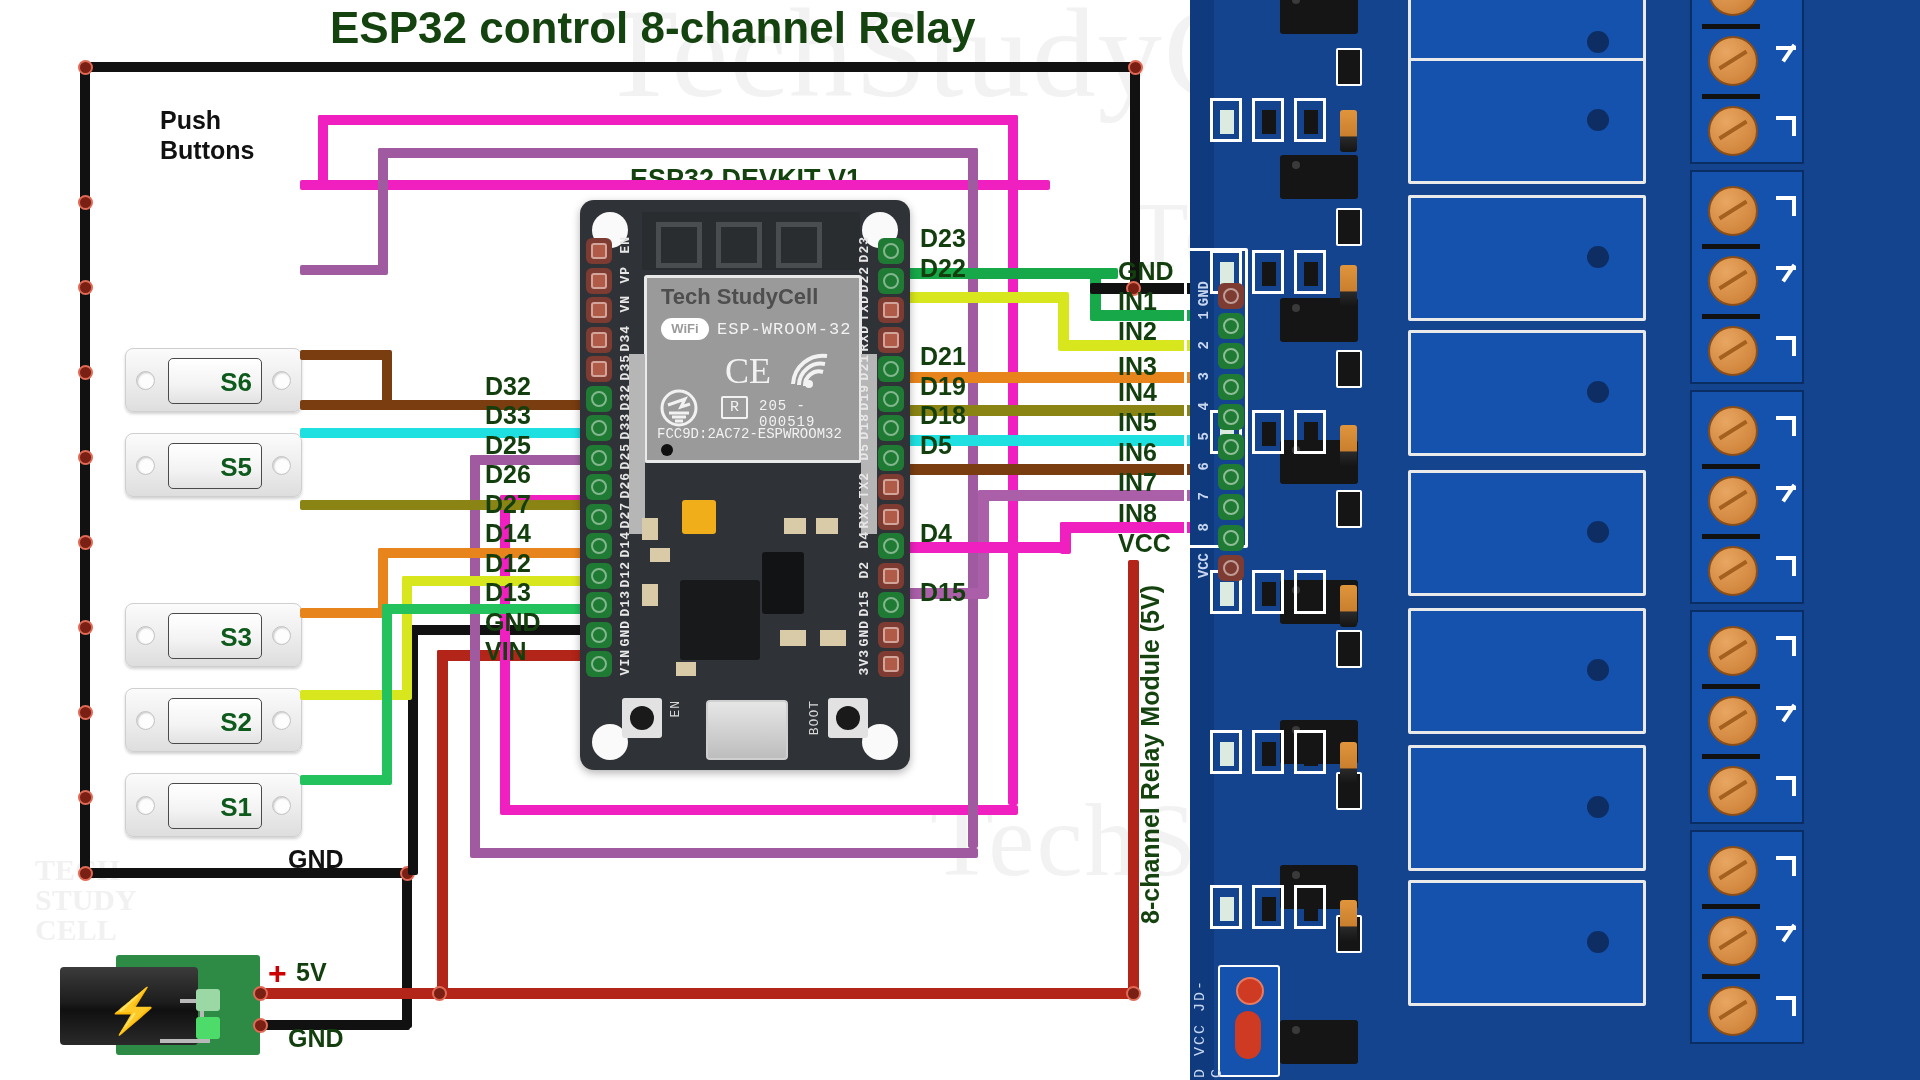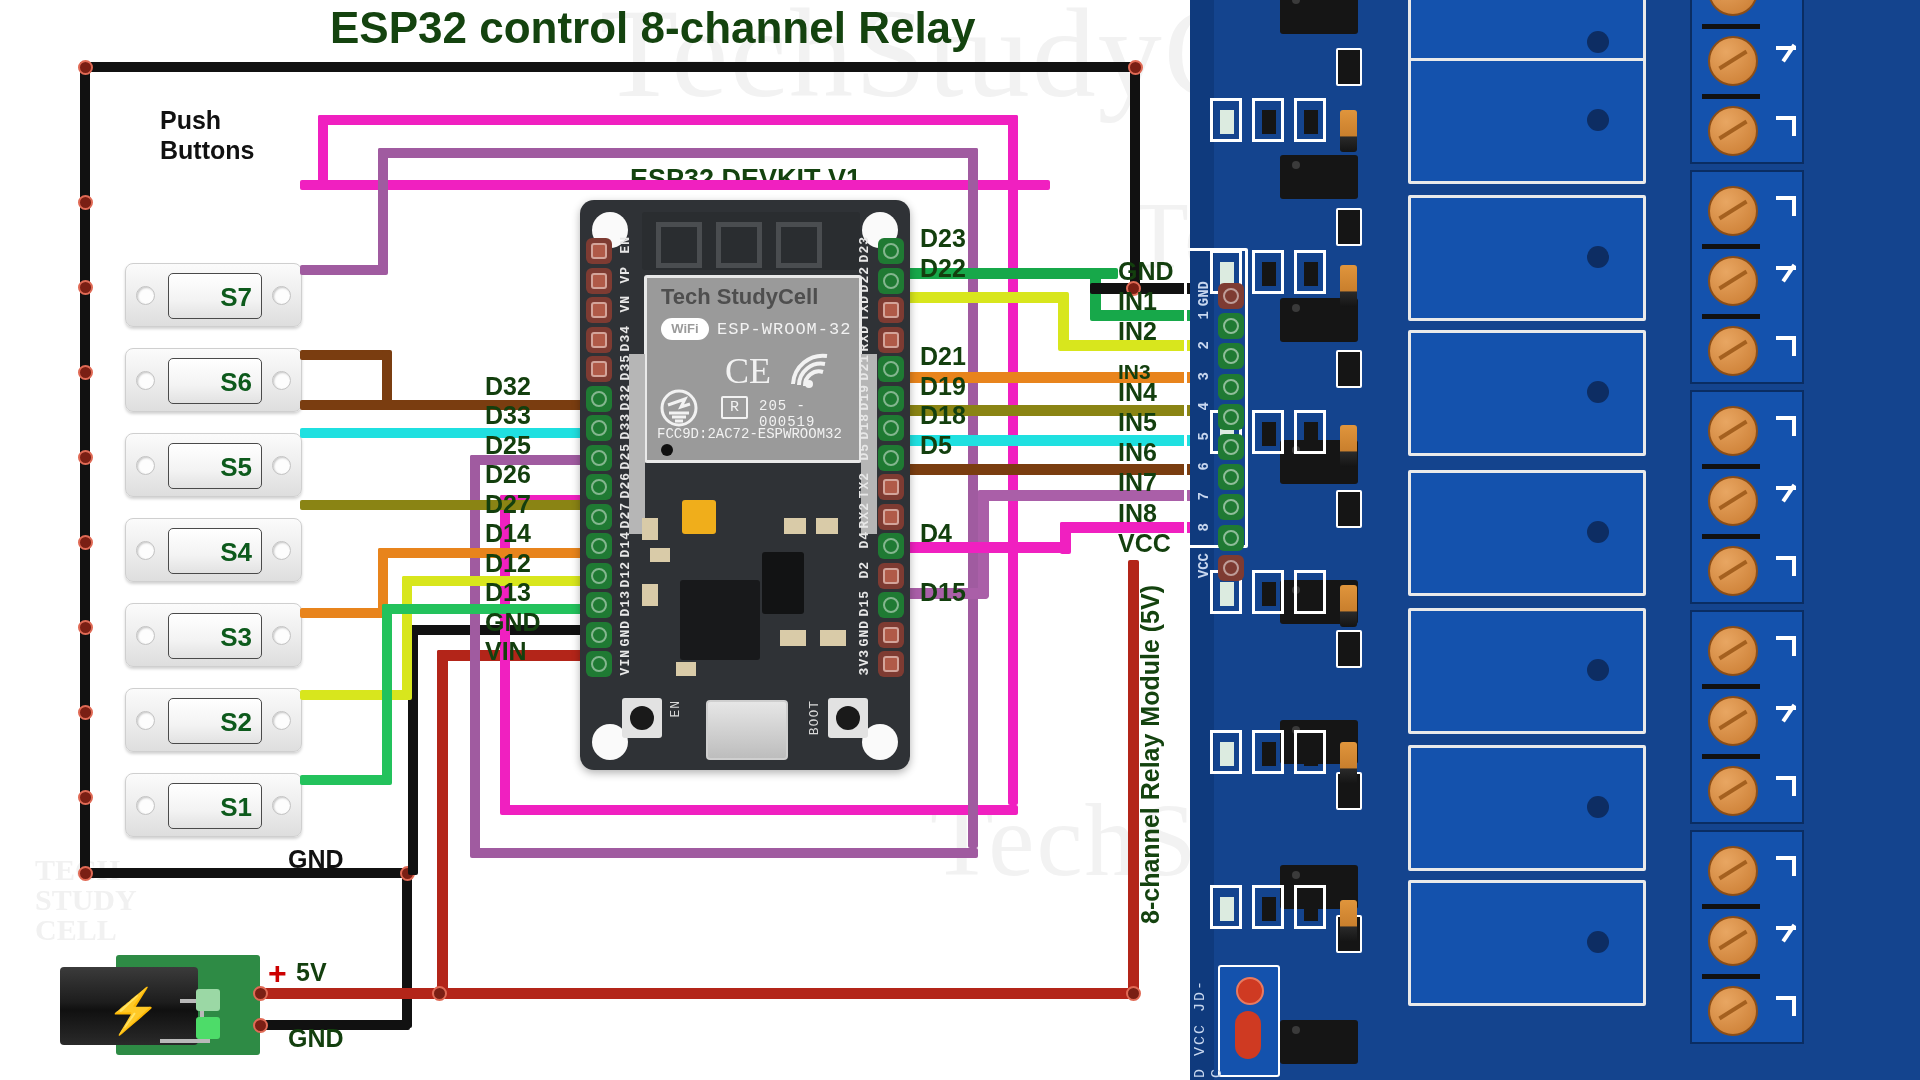--- a/index.html
+++ b/index.html
@@ -164,45 +164,31 @@
   <div class="w wv" style="left:408px;top:625px;width:10px;height:250px;background:#111;"></div>
   <div class="w wh" style="left:408px;top:625px;width:190px;height:10px;background:#111;"></div>
 
   <div class="w wh" style="left:258px;top:988px;width:880px;height:11px;background:#b32519;"></div>
   <div class="w wv" style="left:1128px;top:560px;width:11px;height:434px;background:#b32519;"></div>
   <div class="w wv" style="left:437px;top:650px;width:11px;height:344px;background:#b32519;"></div>
   <div class="w wh" style="left:437px;top:650px;width:160px;height:11px;background:#b32519;"></div>
   <div class="node" style="left:432px;top:986px;"></div>
   <div class="node" style="left:1126px;top:986px;"></div>
 
-  <div class="sw" style="left:125px;top:263px;">
-    <div class="hole l"></div>
-    <div class="rocker">
-        <span>S7</span>
-      </div>
-    <div class="hole r"></div>
-  </div>
   <div class="sw" style="left:125px;top:348px;">
     <div class="hole l"></div>
     <div class="rocker">
         <span>S6</span>
       </div>
     <div class="hole r"></div>
   </div>
   <div class="sw" style="left:125px;top:433px;">
     <div class="hole l"></div>
     <div class="rocker">
         <span>S5</span>
-      </div>
-    <div class="hole r"></div>
-  </div>
-  <div class="sw" style="left:125px;top:518px;">
-    <div class="hole l"></div>
-    <div class="rocker">
-        <span>S4</span>
       </div>
     <div class="hole r"></div>
   </div>
   <div class="sw" style="left:125px;top:603px;">
     <div class="hole l"></div>
     <div class="rocker">
         <span>S3</span>
       </div>
     <div class="hole r"></div>
   </div>
@@ -735,21 +721,21 @@
         <div class="d"></div>
       </div>
     </div>
   <div id="relay-pin-labels">
       <div class="lbl lbl-dark" style="left: 1118px; top: 257px; font-size: 25px;">GND</div>
       <div class="lbl" style="left: 1196px; top: 281px; font-size: 14px; color: rgb(200, 215, 239); font-family: &quot;Liberation Mono&quot;, monospace; writing-mode: vertical-rl; transform: rotate(180deg);">GND</div>
       <div class="lbl lbl-dark" style="left: 1118px; top: 287.2px; font-size: 25px;">IN1</div>
       <div class="lbl" style="left: 1196px; top: 311.2px; font-size: 14px; color: rgb(200, 215, 239); font-family: &quot;Liberation Mono&quot;, monospace; writing-mode: vertical-rl; transform: rotate(180deg);">1</div>
       <div class="lbl lbl-dark" style="left: 1118px; top: 317.4px; font-size: 25px;">IN2</div>
       <div class="lbl" style="left: 1196px; top: 341.4px; font-size: 14px; color: rgb(200, 215, 239); font-family: &quot;Liberation Mono&quot;, monospace; writing-mode: vertical-rl; transform: rotate(180deg);">2</div>
-      <div class="lbl lbl-dark" style="left: 1118px; top: 360px; font-size: 21px;">IN3</div>
+      <div class="lbl lbl-dark" style="left: 1118px; top: 352px; font-size: 25px;">IN3</div>
       <div class="lbl" style="left: 1196px; top: 371.6px; font-size: 14px; color: rgb(200, 215, 239); font-family: &quot;Liberation Mono&quot;, monospace; writing-mode: vertical-rl; transform: rotate(180deg);">3</div>
       <div class="lbl lbl-dark" style="left: 1118px; top: 377.8px; font-size: 25px;">IN4</div>
       <div class="lbl" style="left: 1196px; top: 401.8px; font-size: 14px; color: rgb(200, 215, 239); font-family: &quot;Liberation Mono&quot;, monospace; writing-mode: vertical-rl; transform: rotate(180deg);">4</div>
       <div class="lbl lbl-dark" style="left: 1118px; top: 408px; font-size: 25px;">IN5</div>
       <div class="lbl" style="left: 1196px; top: 432px; font-size: 14px; color: rgb(200, 215, 239); font-family: &quot;Liberation Mono&quot;, monospace; writing-mode: vertical-rl; transform: rotate(180deg);">5</div>
       <div class="lbl lbl-dark" style="left: 1118px; top: 438.2px; font-size: 25px;">IN6</div>
       <div class="lbl" style="left: 1196px; top: 462.2px; font-size: 14px; color: rgb(200, 215, 239); font-family: &quot;Liberation Mono&quot;, monospace; writing-mode: vertical-rl; transform: rotate(180deg);">6</div>
       <div class="lbl lbl-dark" style="left: 1118px; top: 468.4px; font-size: 25px;">IN7</div>
       <div class="lbl" style="left: 1196px; top: 492.4px; font-size: 14px; color: rgb(200, 215, 239); font-family: &quot;Liberation Mono&quot;, monospace; writing-mode: vertical-rl; transform: rotate(180deg);">7</div>
       <div class="lbl lbl-dark" style="left: 1118px; top: 498.6px; font-size: 25px;">IN8</div>

